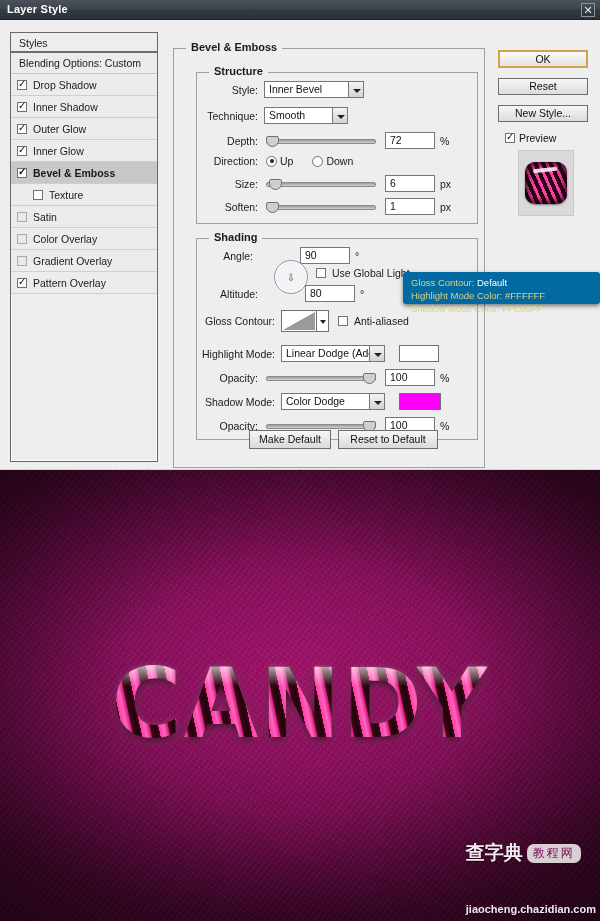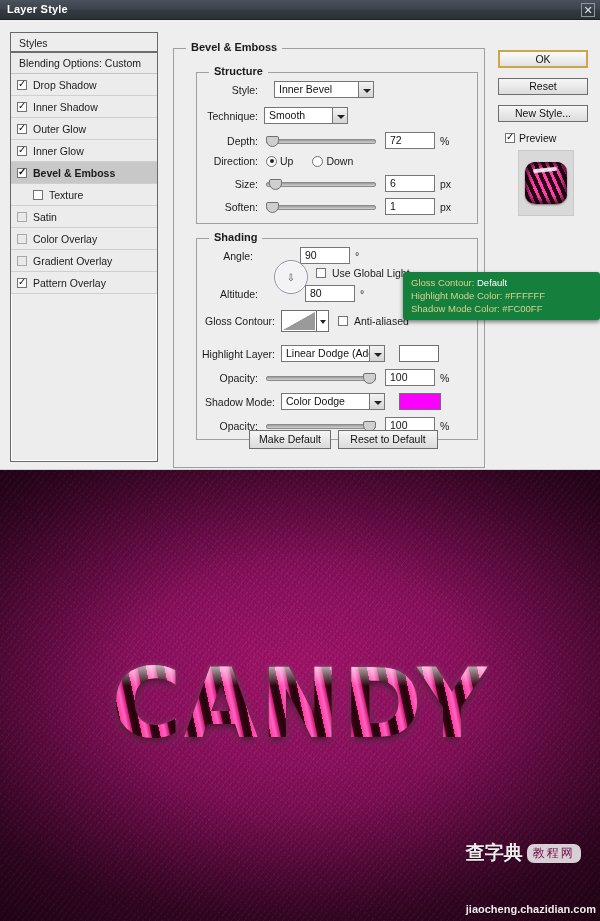--- a/index.html
+++ b/index.html
@@ -208,22 +208,22 @@
   .swatch { height: 17px; border: 1px solid #6f6f6f; cursor: pointer; }
 
   .btn-wide {
     height: 19px; font-size: 10.5px; line-height: 17px; text-align: center;
     color: #111; background: linear-gradient(to bottom,#f6f6f6,#dadada);
     border: 1px solid #6d6d6d; cursor: pointer;
   }
 
   
   .tooltip {
-    position: absolute; left: 403px; top: 272px; width: 197px; height: 48px;
-    background: #15803d; border-radius: 3px;
+    position: absolute; left: 403px; top: 272px; width: 197px; height: 32px;
+    background: #0369a1; border-radius: 3px;
     box-shadow: 0 2px 4px rgba(0,0,0,.5);
     padding: 4px 0 16px 8px; z-index: 50;
   }
   .tooltip div {
     font-size: 9.5px; line-height: 13px; color: #d9d18a;
     font-family: "Liberation Sans", sans-serif;
   }
   .tooltip .w { color: #ffffff; }
 
   
@@ -383,21 +383,21 @@
     <div class="group" id="bevel-group">
       <span class="group-label">Bevel &amp; Emboss</span>
     </div>
 
     <div class="group" id="structure-group">
       <span class="group-label">Structure</span>
     </div>
 
     <div class="row" style="left:216px; top:61px; width:170px;">
       <span class="lbl" style="width:42px;">Style:</span>
-      <div class="select" style="width:100px; margin-left:16px;">
+      <div class="select" style="width:100px; margin-left:6px;">
         <span>Inner Bevel</span>
         <span class="arrow"></span>
       </div>
     </div>
 
     <div class="row" style="left:200px; top:87px; width:190px;">
       <span class="lbl" style="width:58px;">Technique:</span>
       <div class="select" style="width:84px; margin-left:6px;">
         <span>Smooth</span>
         <span class="arrow"></span>
@@ -475,21 +475,21 @@
       <span class="lbl" style="width:76px;">Gloss Contour:</span>
       <div class="contour" style="margin-left:6px;">
         <div class="ramp"></div>
         <div class="drop"></div>
       </div>
       <span class="cb" style="margin-left:21px;"></span>
       <span class="lbl">Anti-aliased</span>
     </div>
 
     <div class="row" style="left:195px; top:325px;">
-      <span class="lbl" style="width:80px;">Highlight Layer:</span>
+      <span class="lbl" style="width:80px;">Highlight Mode:</span>
       <div class="select" style="width:104px; margin-left:6px;">
         <span>Linear Dodge (Add)</span>
         <span class="arrow"></span>
       </div>
       <div class="swatch" style="width:40px; margin-left:14px; background:#ffffff;"></div>
     </div>
 
     <div class="row" style="left:203px; top:349px;">
       <span class="lbl" style="width:55px;">Opacity:</span>
       <div class="slider" style="width:110px; margin-left:8px;">

